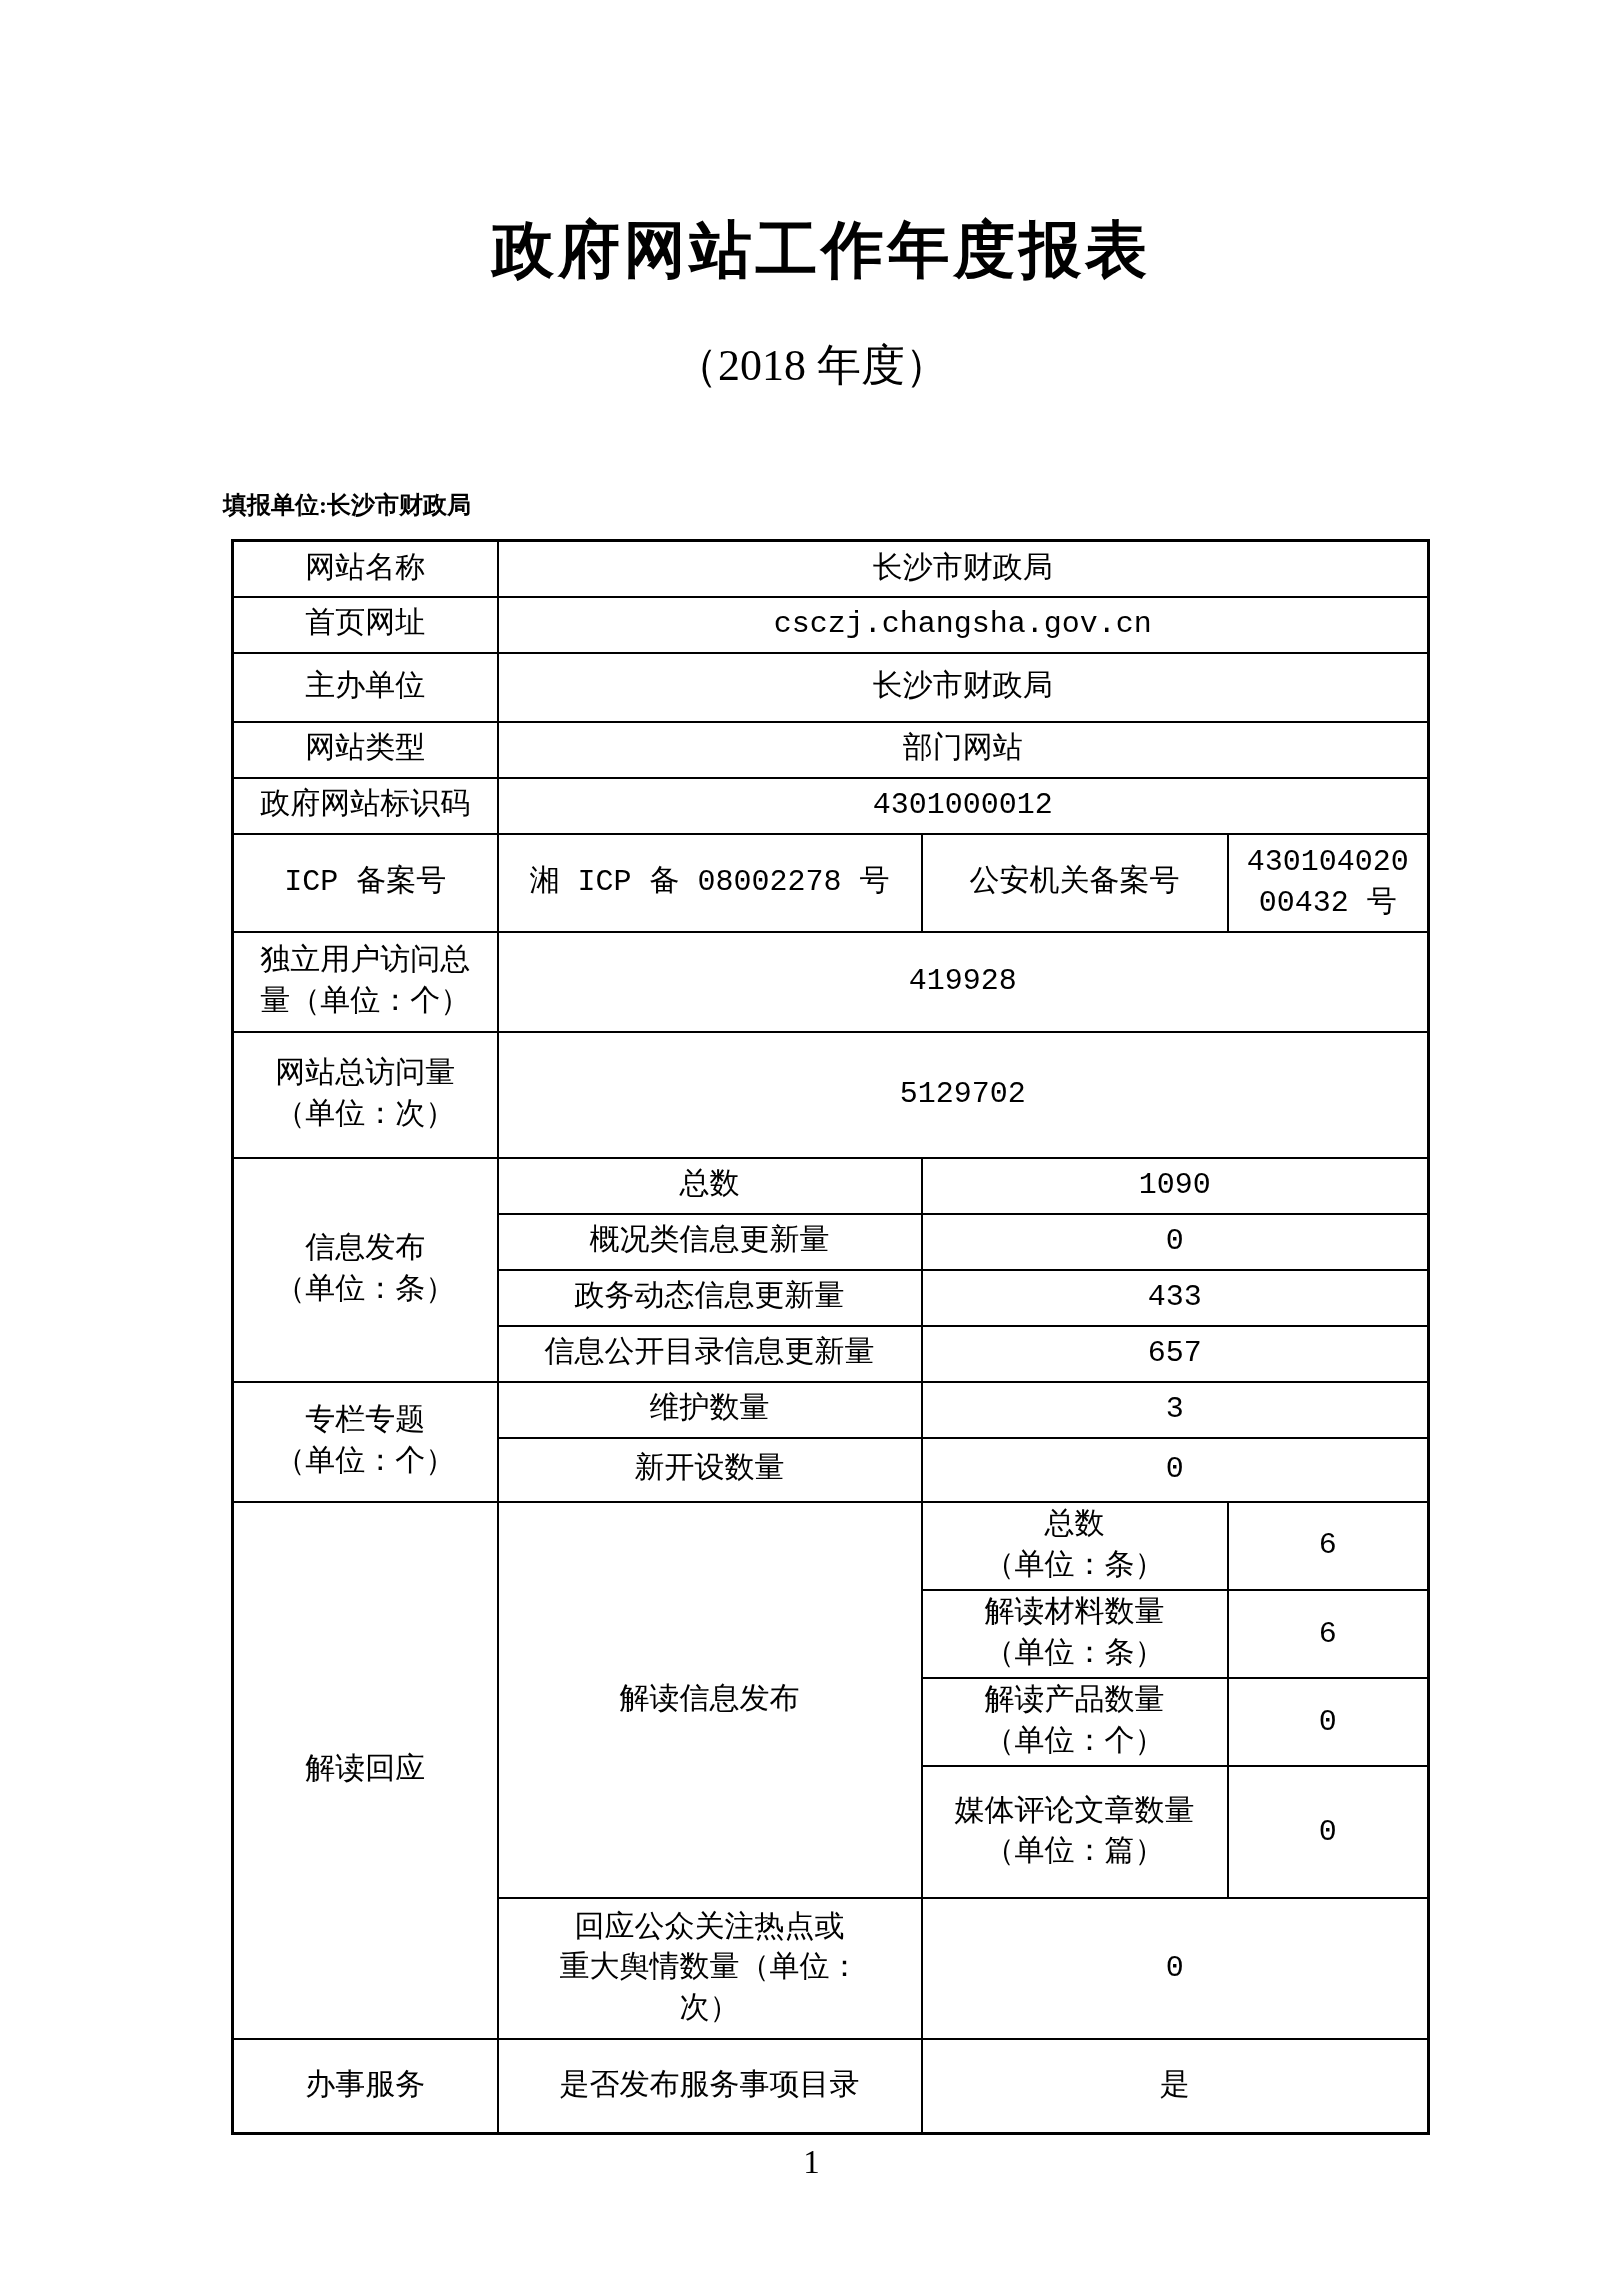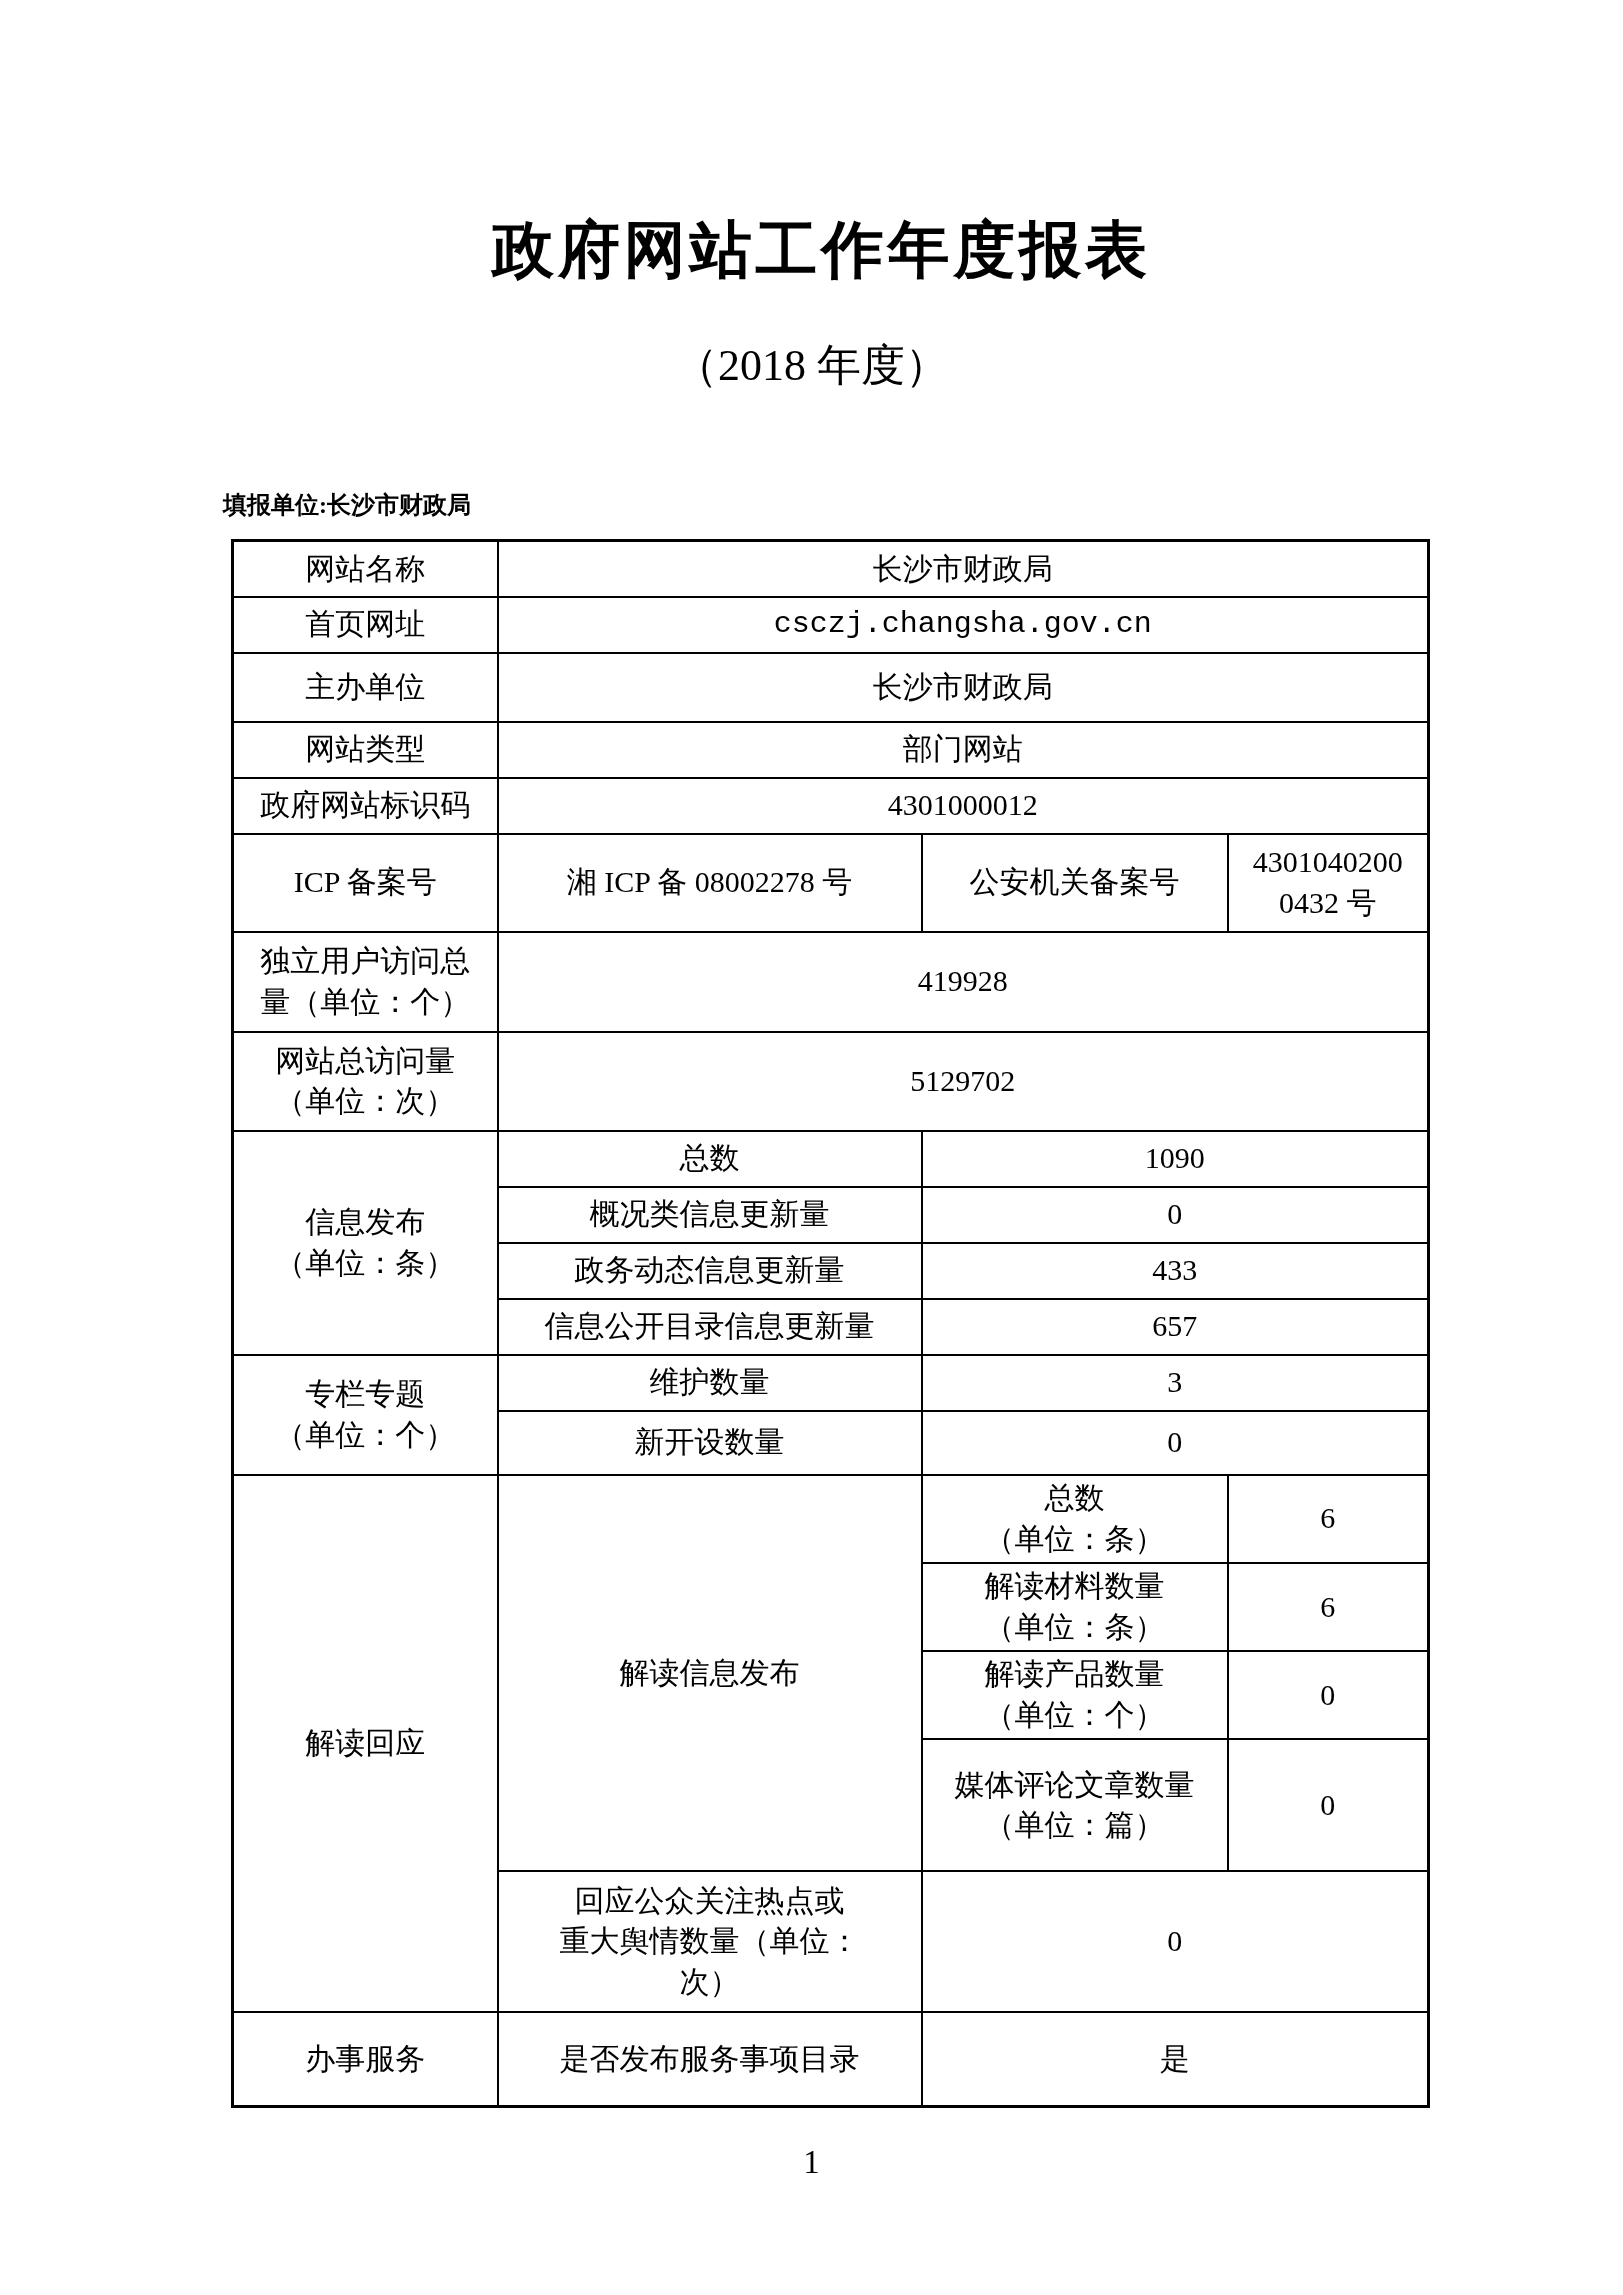--- a/index.html
+++ b/index.html
@@ -31,20 +31,21 @@
     border:3.3px solid #000;
   }
   table.report td {
     border:2.6px solid #000;
     border-left-width:2px; border-right-width:2px;
     text-align:center; vertical-align:middle;
     font-size:30px; line-height:1.35;
     white-space:pre-line;
     padding:2.6px 17.7px;
     overflow:hidden;
+    font-family:Liberation Mono, monospace;
   }
   td.mono { font-family:"Liberation Mono","DejaVu Sans Mono",monospace; font-size:29px; }
   td.breakall { word-break:break-all; padding-left:11.8px; padding-right:11.8px; }
   td.bottom-align { vertical-align:bottom; padding-bottom:5.2px; }
   .pageno {
     position:absolute; top:2144px; left:0; width:100%;
     text-align:center; font-size:33px;
   }
 </style>
 </head>
@@ -96,21 +97,21 @@
       <td>公安机关备案号</td>
       <td class="breakall">43010402000432 号</td>
     </tr>
 
     <tr style="height:100px">
       <td>独立用户访问总
 量（单位：个）</td>
       <td colspan="3">419928</td>
     </tr>
 
-    <tr style="height:99px">
+    <tr style="height:126px">
       <td>网站总访问量
 （单位：次）</td>
       <td colspan="3">5129702</td>
     </tr>
 
     <tr style="height:56px">
       <td rowspan="4">信息发布
 （单位：条）</td>
       <td>总数</td>
       <td colspan="2">1090</td>

